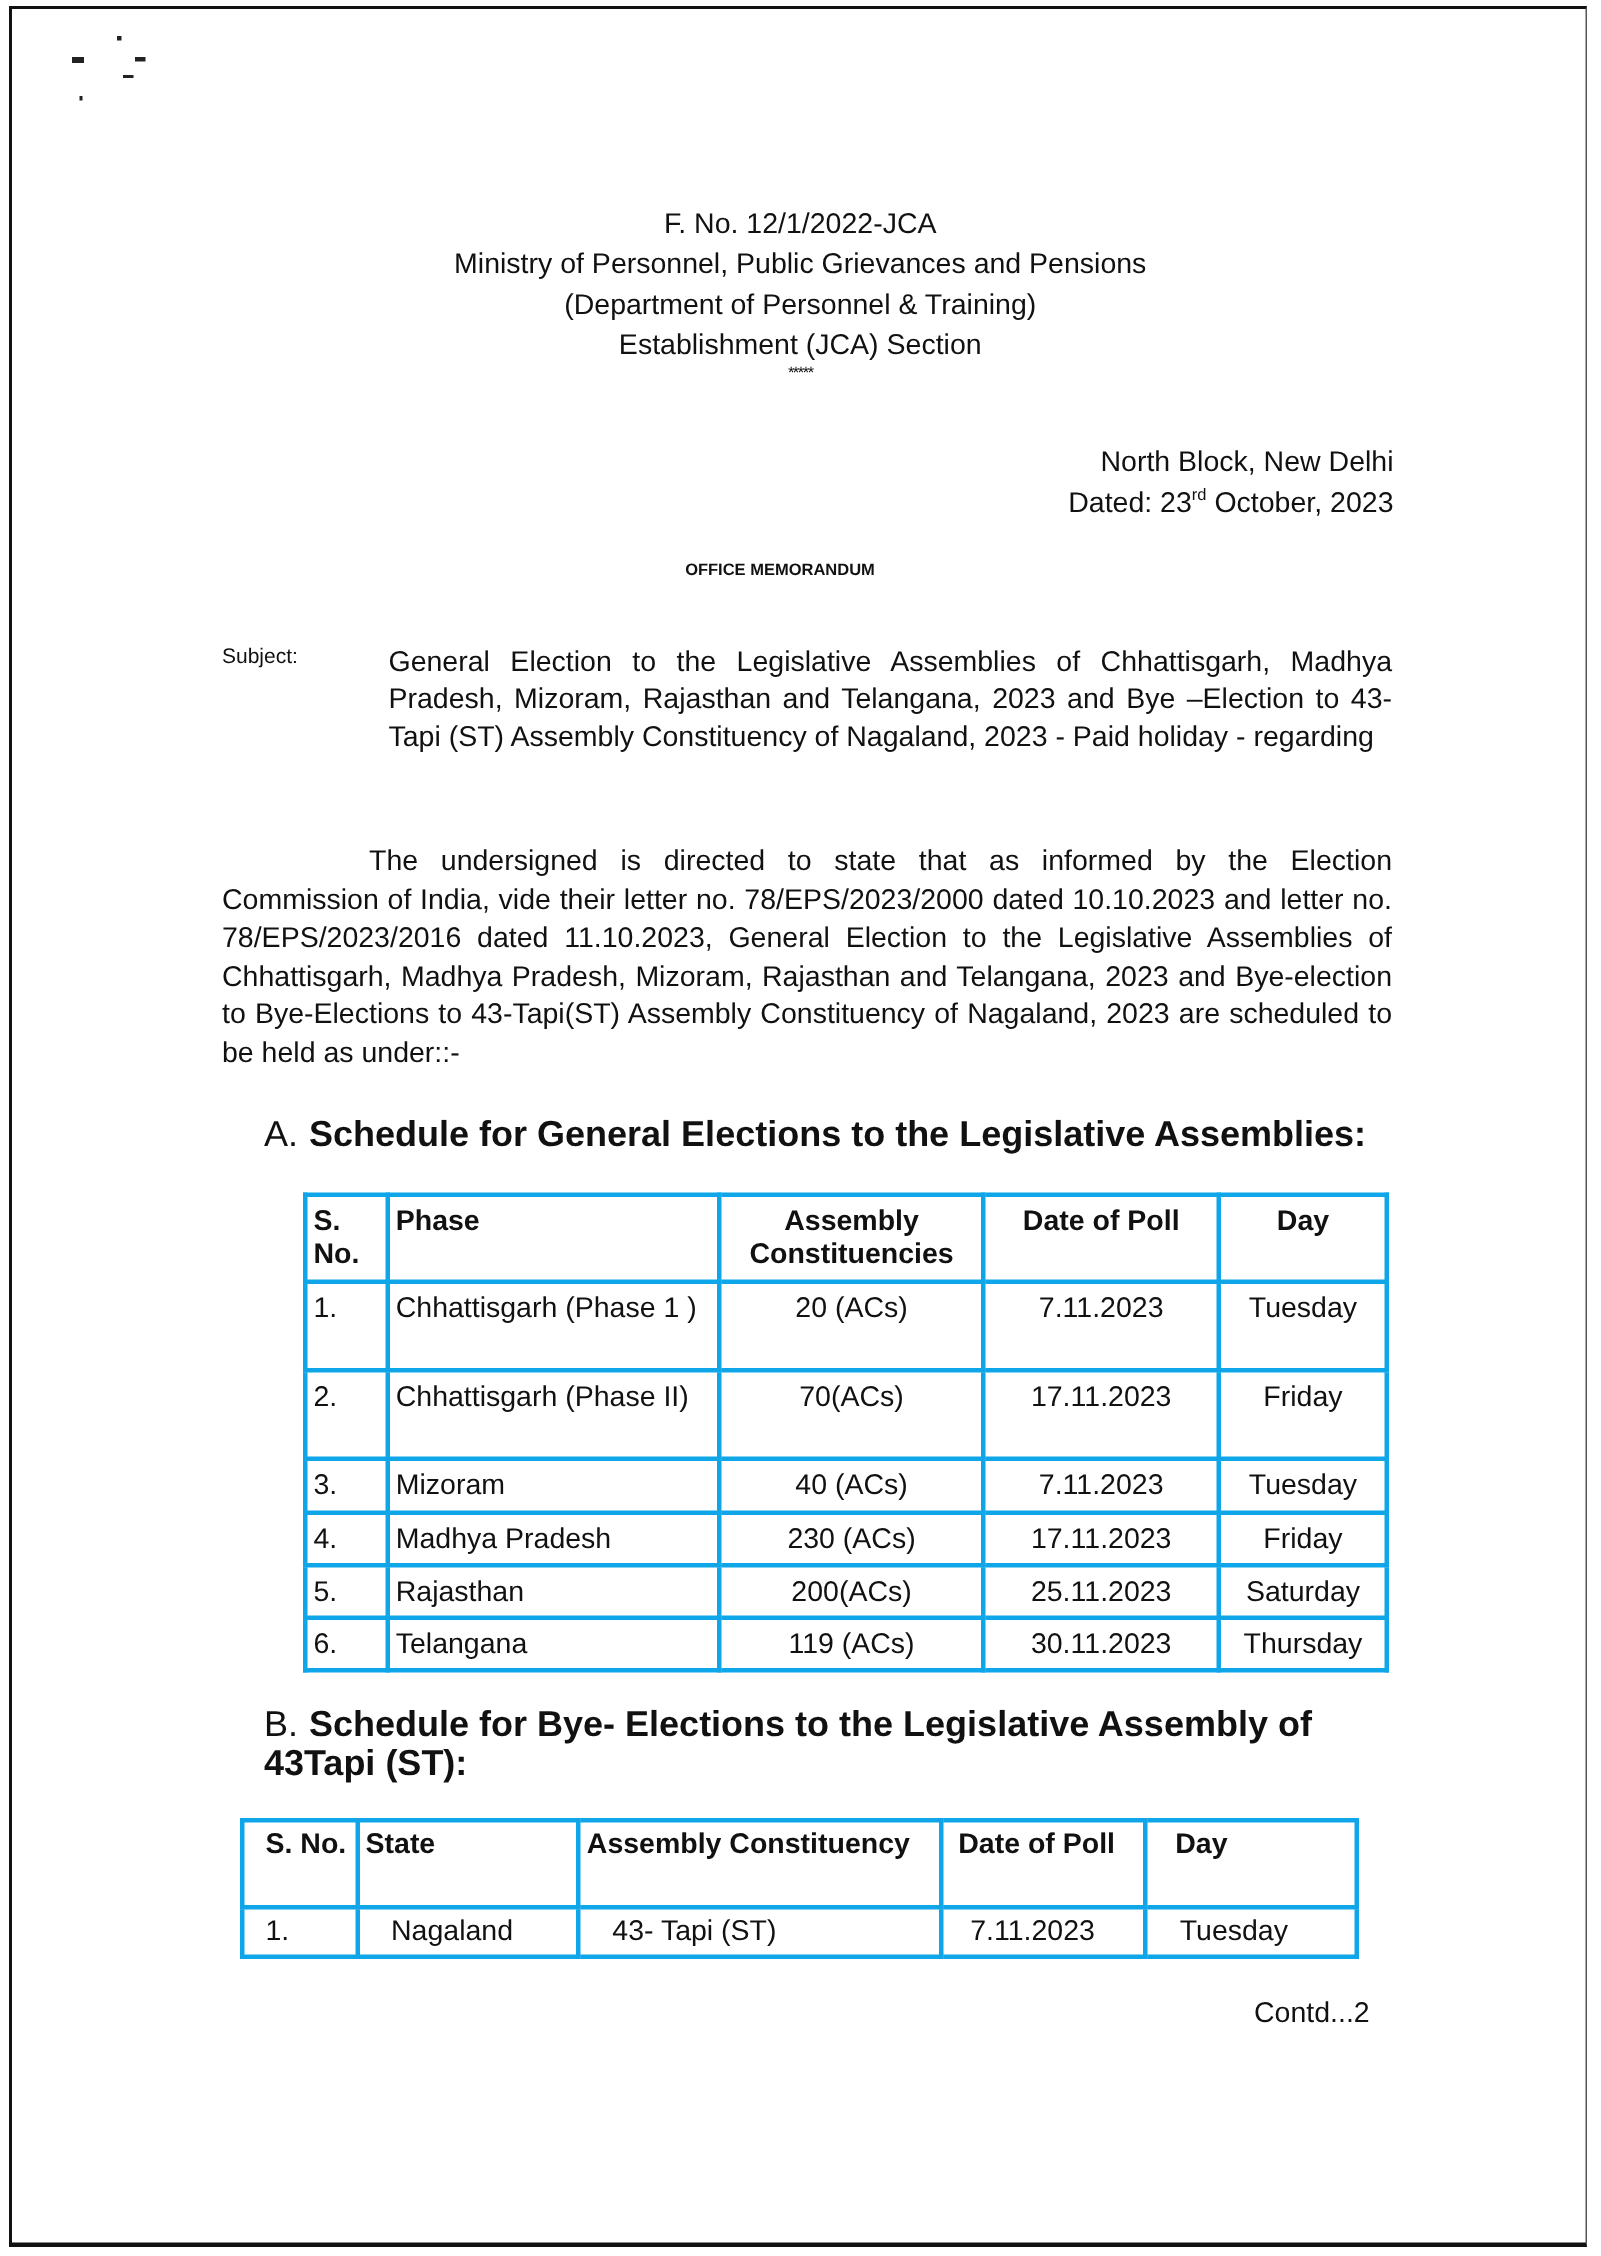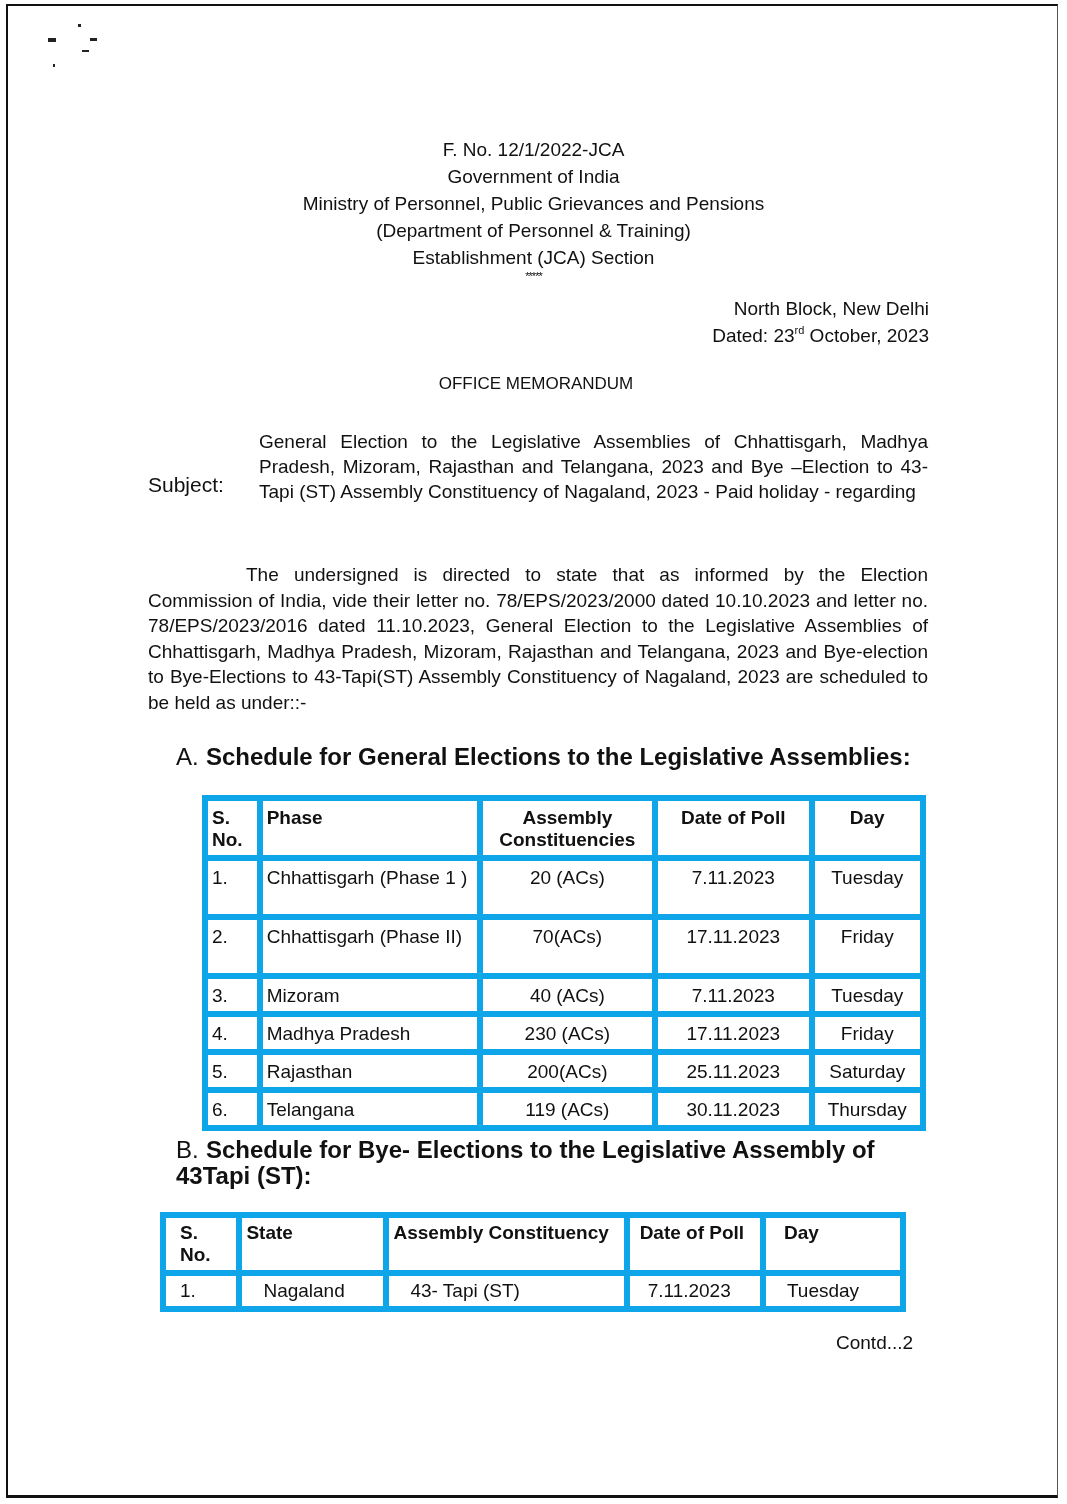--- a/index.html
+++ b/index.html
@@ -18,40 +18,40 @@
     position: absolute; left: 0; width: 1067px; text-align: center;
     font-size: 19px; line-height: 27px;
   }
   .stars { font-size: 11px; line-height: 10px; letter-spacing: -1px; }
   .right-block {
     position: absolute; right: 138px; top: 295px; text-align: right;
     font-size: 19px; line-height: 27px;
   }
   sup { font-size: 11px; vertical-align: 8px; line-height: 0; }
   .om-title {
-    position: absolute; left: 16px; width: 1040px; top: 374px; text-align: center;
-    font-weight: normal; font-size: 17px;
+    position: absolute; left: 0; width: 1040px; top: 374px; text-align: center;
+    font-weight: bold; font-size: 11px;
   }
-  .subject-label { position: absolute; left: 148px; top: 429px; font-size: 21px; margin-top: 44px; }
+  .subject-label { position: absolute; left: 148px; top: 429px; font-size: 14px; }
   .subject-text {
     position: absolute; left: 259px; top: 429px; width: 669px;
     font-size: 19px; line-height: 25px; text-align: justify;
     text-align-last: left;
   }
   .para {
     position: absolute; left: 148px; top: 562px; width: 780px;
     font-size: 19px; line-height: 25.5px; text-align: justify;
     text-indent: 98px;
   }
   .section-head {
     position: absolute; font-weight: bold; font-size: 24px; line-height: 26px;
   }
   .section-head .letter { font-weight: normal; display: inline-block; width: 30px; }
   table { border-collapse: collapse; position: absolute; font-size: 19px; }
-  td, th { border: 6px solid #0ea5e9; vertical-align: top; padding: 4px 4px; line-height: 22px; }
+  td, th { border: 3px solid #0ea5e9; vertical-align: top; padding: 4px 4px; line-height: 22px; }
   th { font-weight: bold; }
   .tA { left: 202px; top: 795px; width: 724px; }
   .tA td, .tA th { padding-top: 6px; }
   .c { text-align: center; }
   .l { text-align: left; }
   .tB { left: 160px; top: 1212px; width: 746px; }
   .tB th { text-align: left; padding-left: 4px; }
   .tB td { padding-left: 21px; }
   .contd { position: absolute; left: 836px; top: 1332px; font-size: 19px; }
 </style>
@@ -61,21 +61,20 @@
 <div class="frame"></div>
 
 <div class="speck" style="left:48px;top:38px;width:8px;height:4px;"></div>
 <div class="speck" style="left:90px;top:38px;width:7px;height:3px;"></div>
 <div class="speck" style="left:82px;top:50px;width:7px;height:2px;"></div>
 <div class="speck" style="left:78px;top:24px;width:3px;height:3px;"></div>
 <div class="speck" style="left:53px;top:64px;width:2px;height:3px;"></div>
 
 <div class="center-block" style="top:136px;">
   <div>F. No. 12/1/2022-JCA</div>
-  <div>Government of India</div>
   <div>Ministry of Personnel, Public Grievances and Pensions</div>
   <div>(Department of Personnel &amp; Training)</div>
   <div>Establishment (JCA) Section</div>
   <div class="stars">*****</div>
 </div>
 
 <div class="right-block">
   <div>North Block, New Delhi</div>
   <div><span>Dated: 23</span><sup>rd</sup><span> October, 2023</span></div>
 </div>

